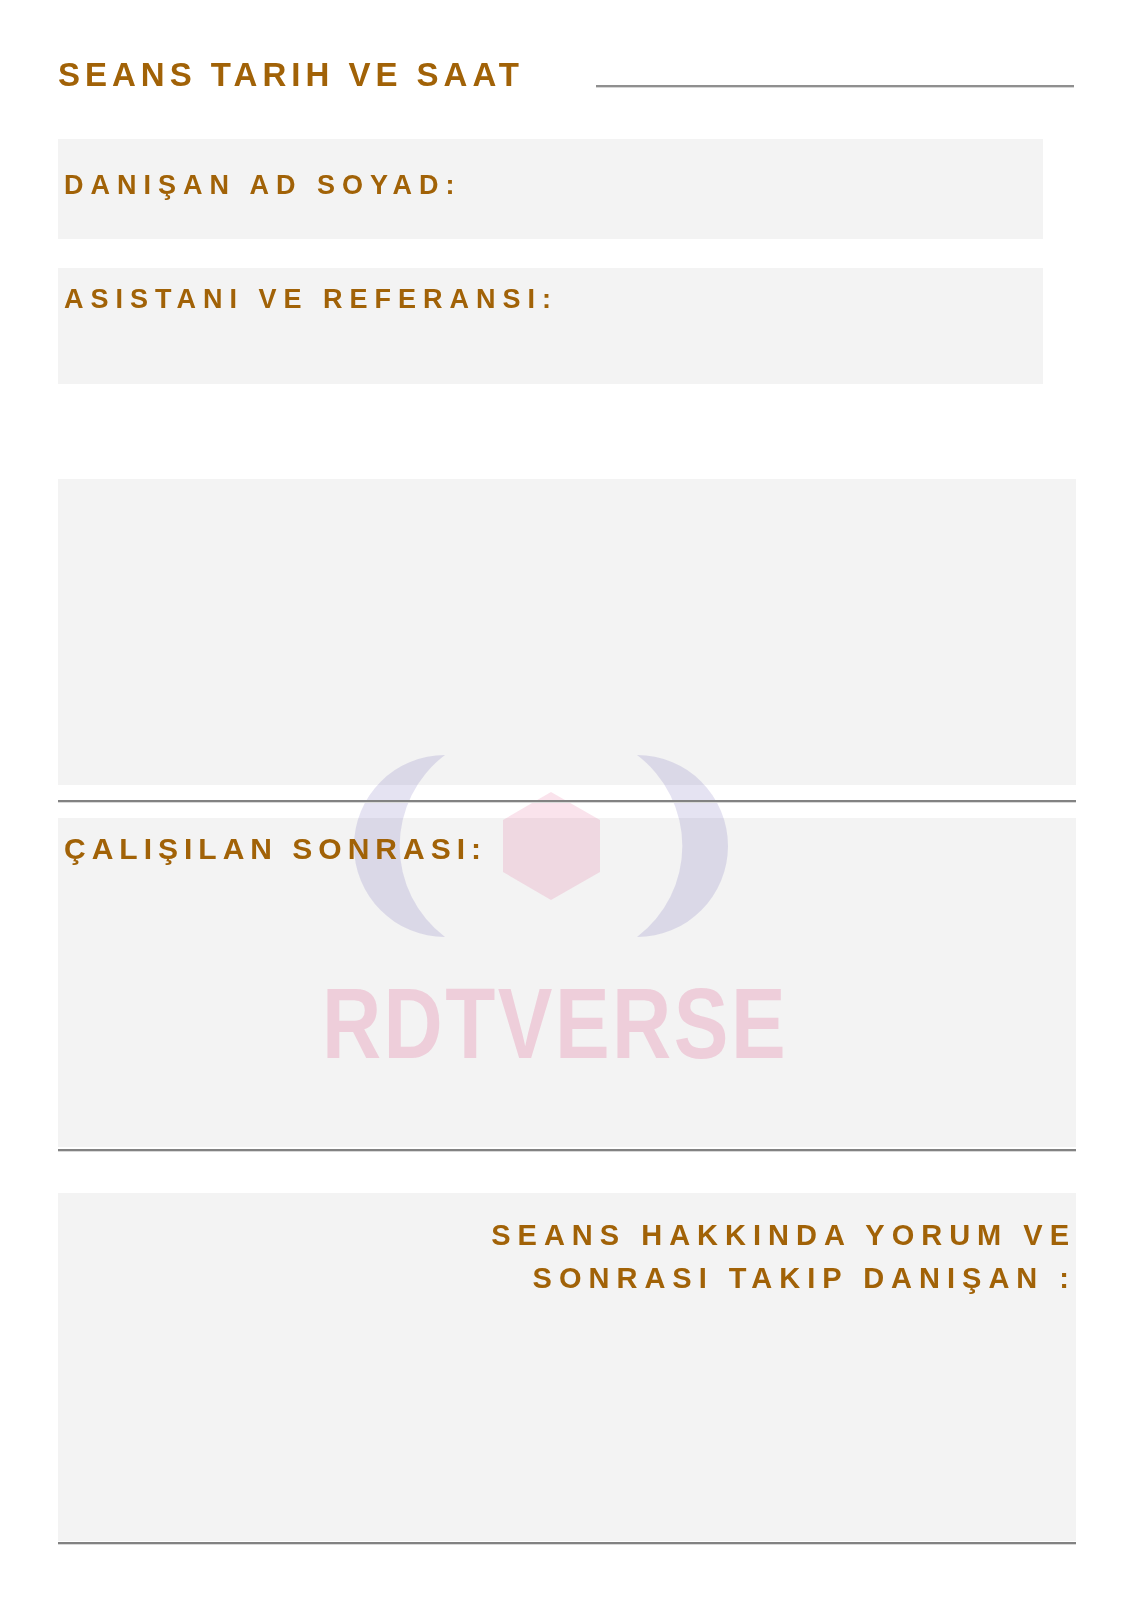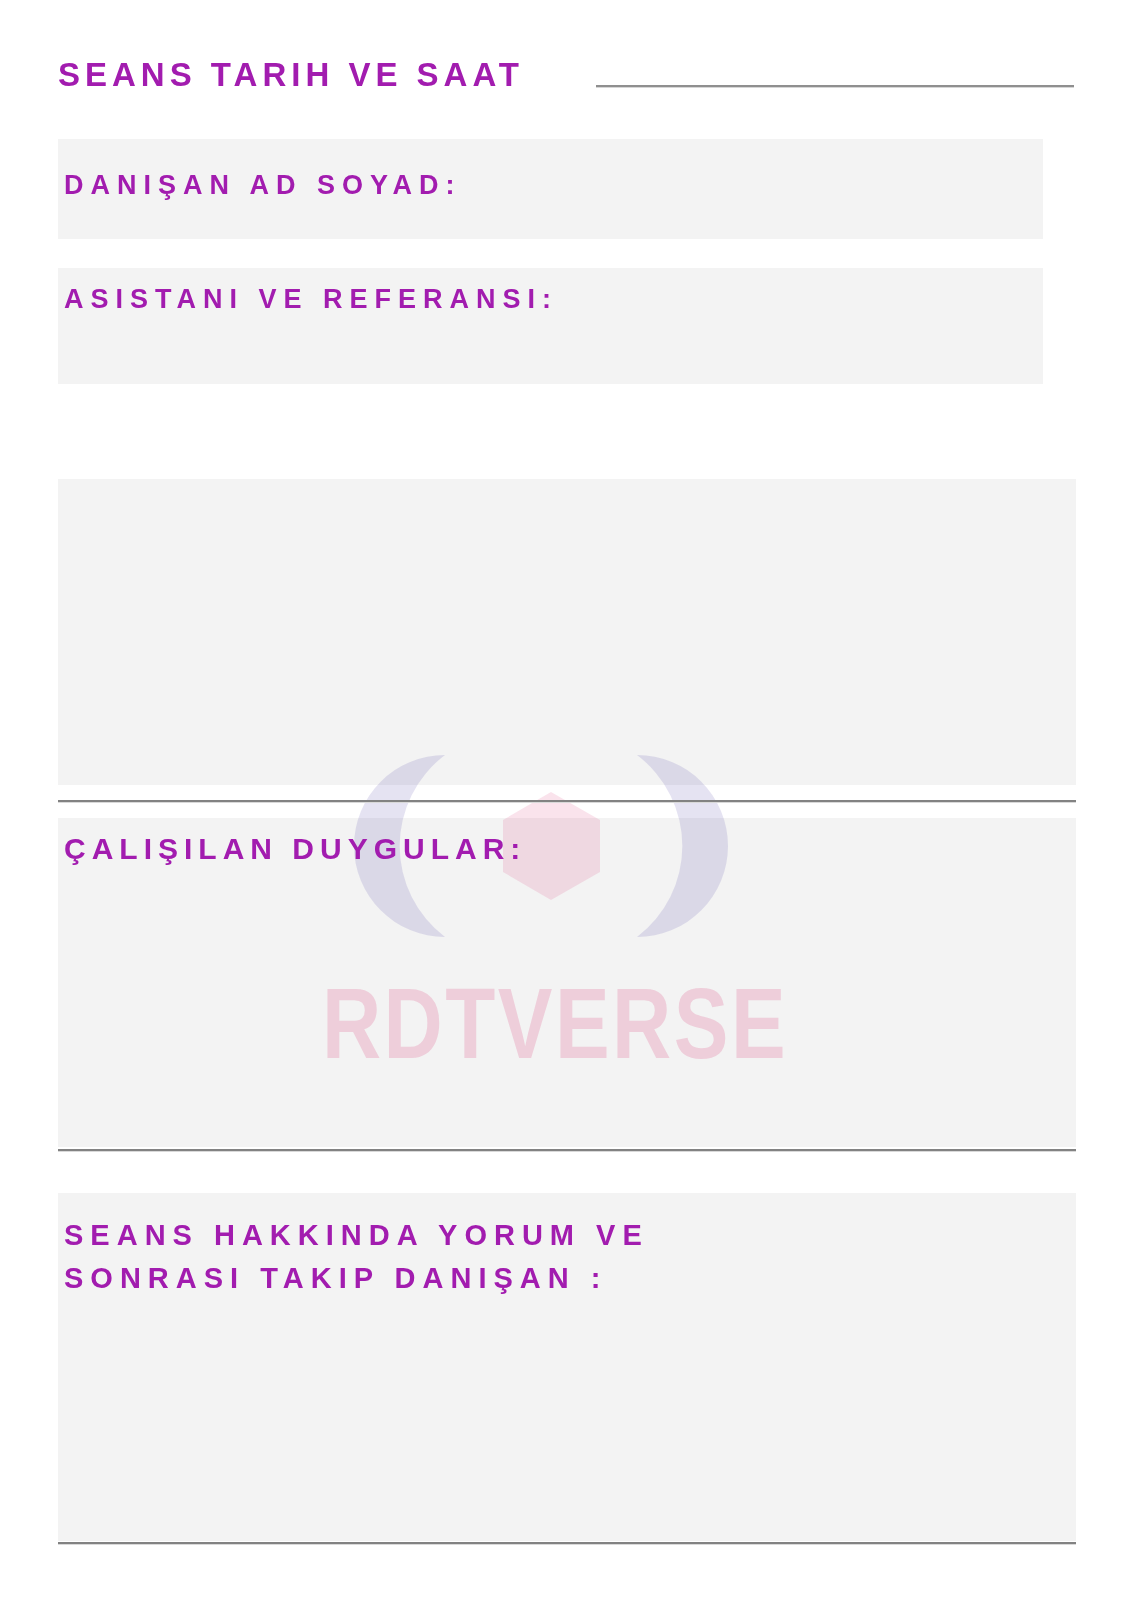--- a/index.html
+++ b/index.html
@@ -7,21 +7,21 @@
     padding: 0;
     background: #ffffff;
   }
   .page {
     position: relative;
     width: 1131px;
     height: 1600px;
     background: #ffffff;
     overflow: hidden;
     font-family: "Liberation Sans", sans-serif;
-    color: #a21caf;
+    color: #a16207;
   }
 
   
   .page-title {
     position: absolute;
     left: 58px;
     top: 56px;
     font-size: 33px;
     font-weight: bold;
     letter-spacing: 5px;
@@ -67,21 +67,21 @@
     letter-spacing: 5px;
     white-space: nowrap;
     z-index: 2;
   }
   #box-problems      { left: 58px; top: 479px; width: 1018px; height: 306px; }
 
   #box-emotions      { left: 58px; top: 818px; width: 1018px; height: 329px; padding: 14px 0 0 6px; }
   #box-emotions .field-label { font-size: 30px; letter-spacing: 6px; }
 
   #box-comment       { left: 58px; top: 1193px; width: 1018px; height: 348px; padding: 21px 0 0 6px; }
-  #box-comment .field-label { font-size: 29px; letter-spacing: 7px; line-height: 43px; }
+  #box-comment .field-label { font-size: 29px; letter-spacing: 7px; line-height: 43px; text-align: right; }
 
   
   .section-divider {
     position: absolute;
     left: 58px;
     width: 1018px;
     height: 2px;
     background: #828282;
     border-bottom: 1px solid #d9d9d9;
     z-index: 2;
@@ -121,21 +121,21 @@
 
   <div class="field-box" id="box-assistant">
     <div class="field-label">ASISTANI VE REFERANSI:</div>
   </div>
 
   <div class="field-box" id="box-problems"></div>
 
   <div class="section-divider" id="divider-1"></div>
 
   <div class="field-box" id="box-emotions">
-    <div class="field-label">ÇALIŞILAN DUYGULAR:</div>
+    <div class="field-label">ÇALIŞILAN SONRASI:</div>
   </div>
 
   <div class="section-divider" id="divider-2"></div>
 
   <div class="field-box" id="box-comment">
     <div class="field-label">SEANS HAKKINDA YORUM VE</div>
     <div class="field-label">SONRASI TAKIP DANIŞAN :</div>
   </div>
 
   <div class="section-divider" id="divider-3"></div>

